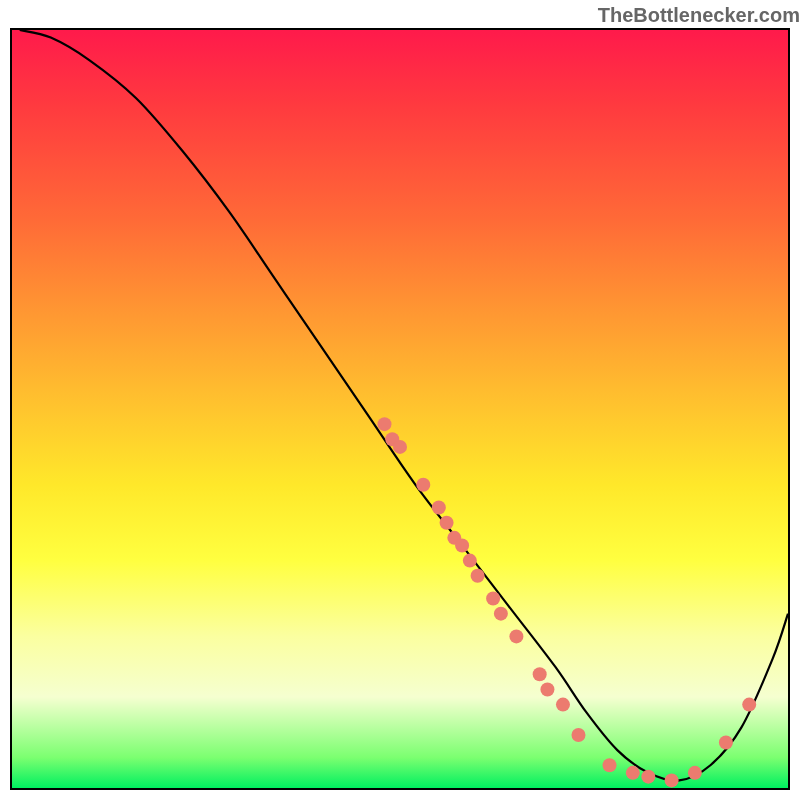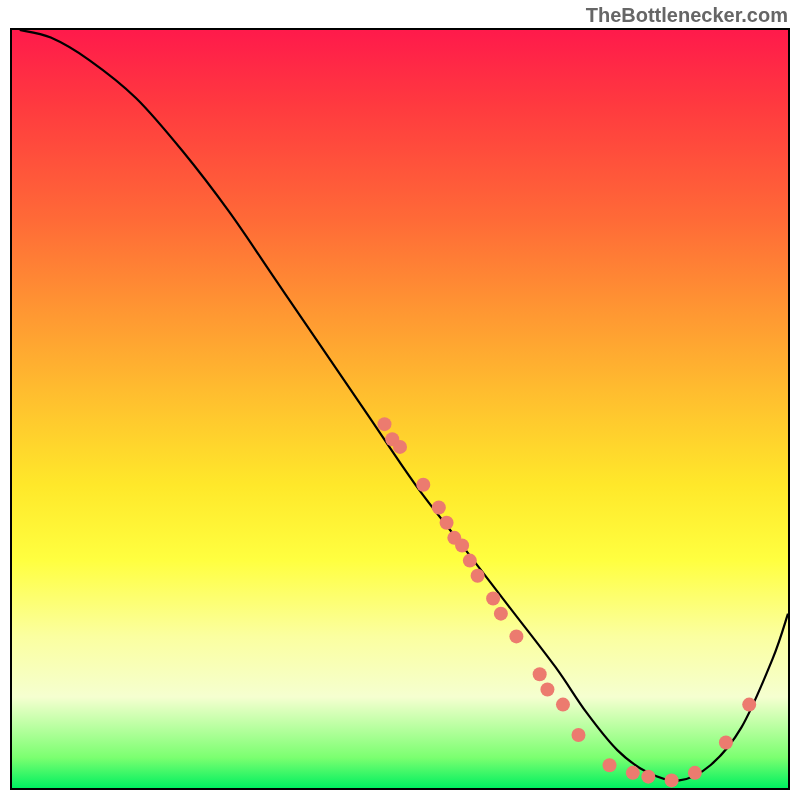--- a/index.html
+++ b/index.html
@@ -36,21 +36,21 @@
       #ffff40 70%,
       #fbffa0 80%,
       #f5ffd0 88%,
       #7bff70 96%,
       #00f060 100%
     );
   }
   .credit {
     position: absolute;
     top: 4px;
-    right: 12px;
+    right: 0;
     font-size: 20px;
     font-weight: 600;
     color: #666;
     text-align: center;
   }
   svg.curve {
     position: absolute;
     left: 0; top: 0;
     width: 100%; height: 100%;
   }

